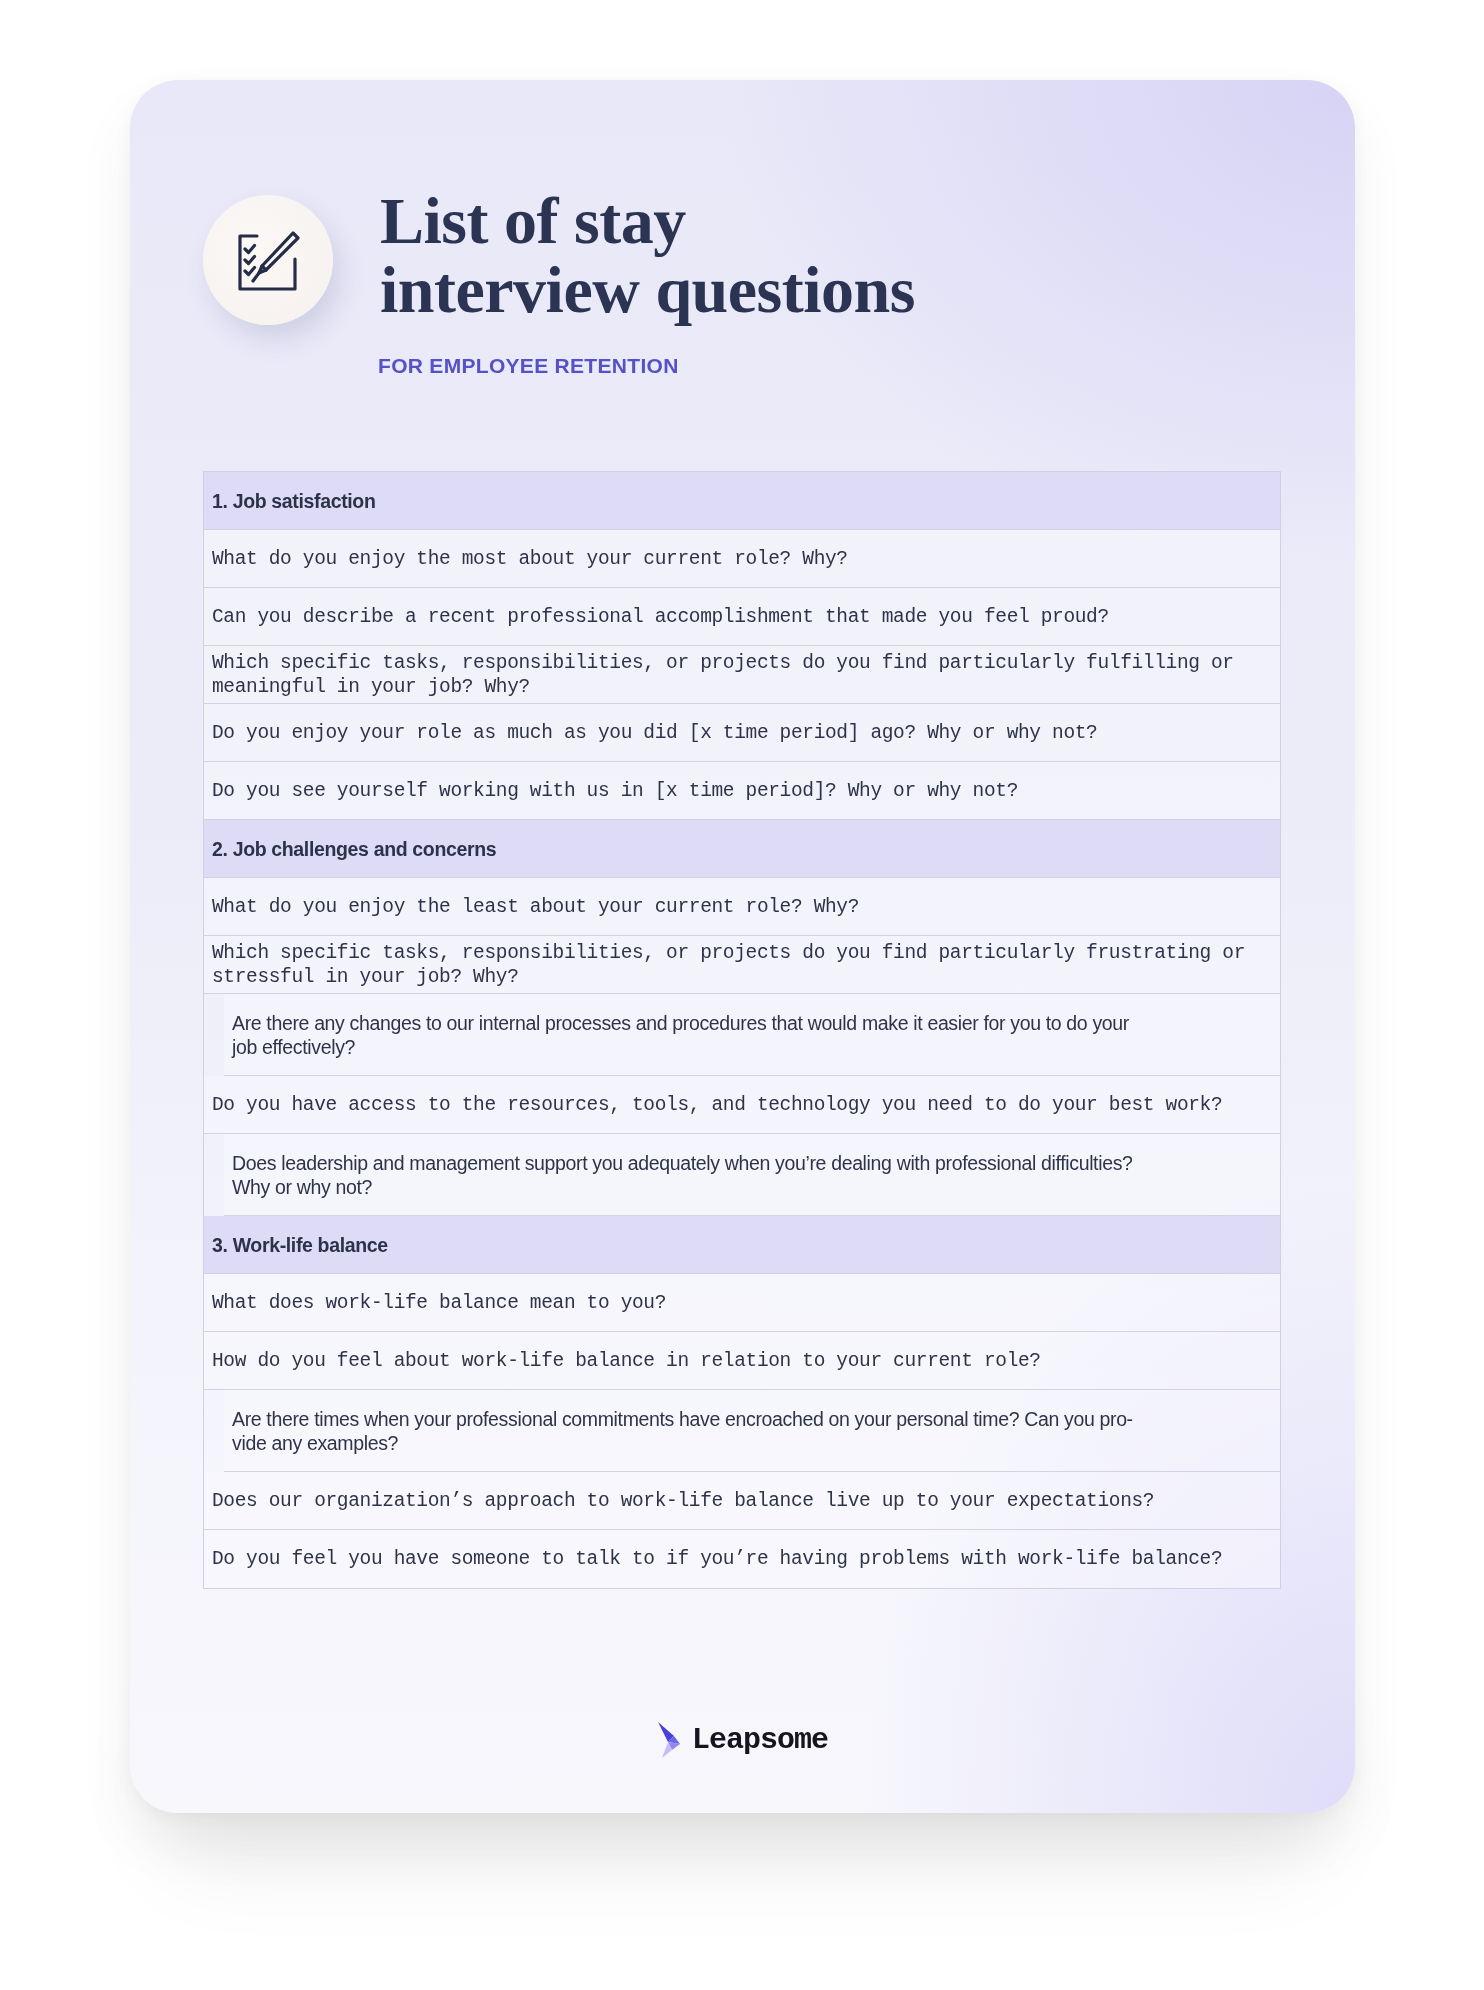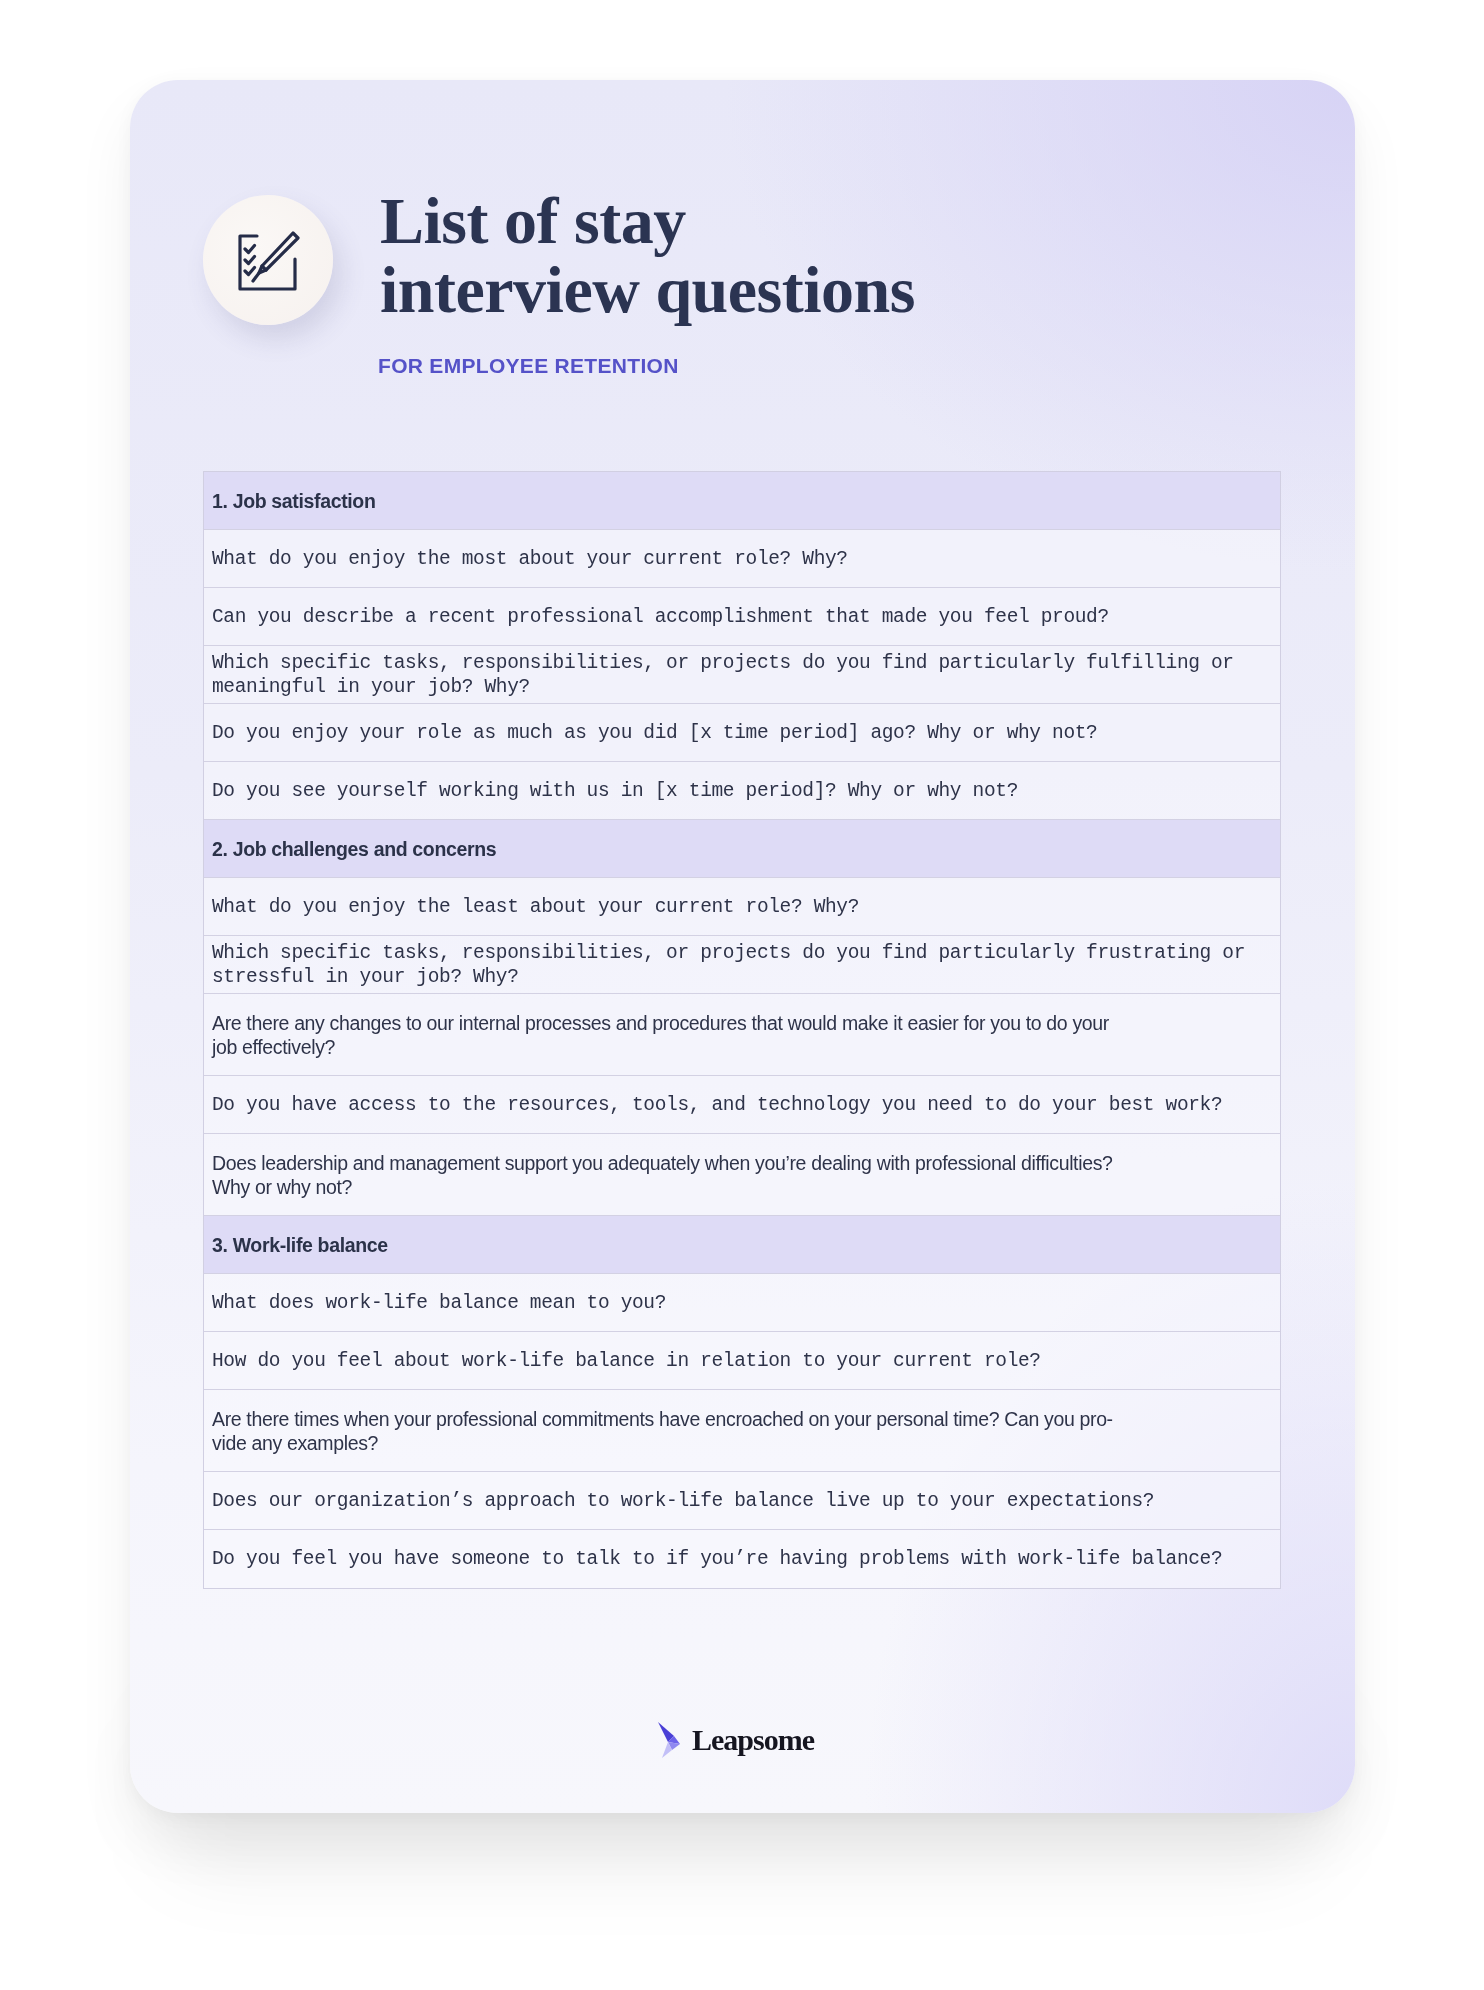--- a/index.html
+++ b/index.html
@@ -89,37 +89,37 @@
       border-bottom: 1.5px solid #d3d1e3;
       color: #2e3349;
       font-size: 19.5px;
       letter-spacing: -0.35px;
       line-height: 24px;
       white-space: pre-line;
       background: rgba(248,247,253,0.55);
     }
     .row:last-child { border-bottom: none; }
     .row.single { height: 58px; font-family: Liberation Mono, monospace; }
-    .row.double { height: 82px; }
+    .row.double { height: 82px; margin-left: 20px; }
     .row.header {
       height: 58px;
       background: #dedbf6;
       font-weight: 700;
       color: #2b3249;
     }
     .logo {
       position: absolute;
       left: 526px;   
       top: 1640px;   
       display: flex;
       align-items: center;
       gap: 6px;
     }
     .logo-text {
-      font-family: Liberation Serif, serif;
+      font-family: Liberation Mono, monospace;
       font-weight: 700;
       font-size: 30px;
       letter-spacing: -1px;
       color: #151520;
     }
   </style>
 </head>
 <body>
 
 <div class="shadow-blob"></div>

